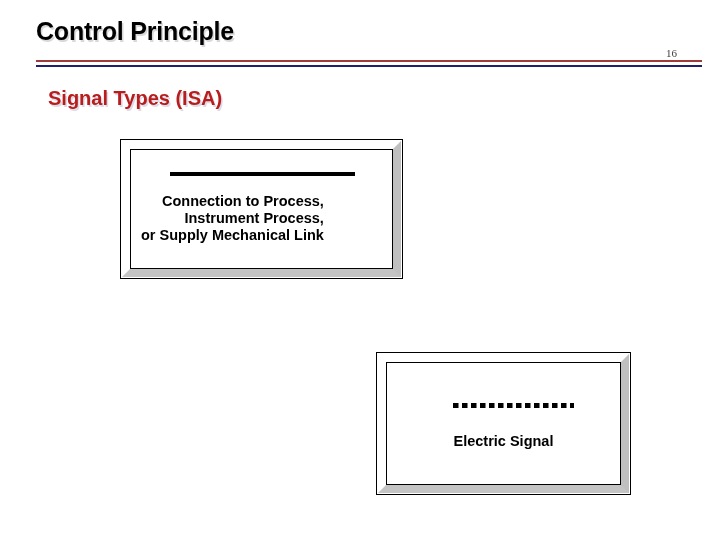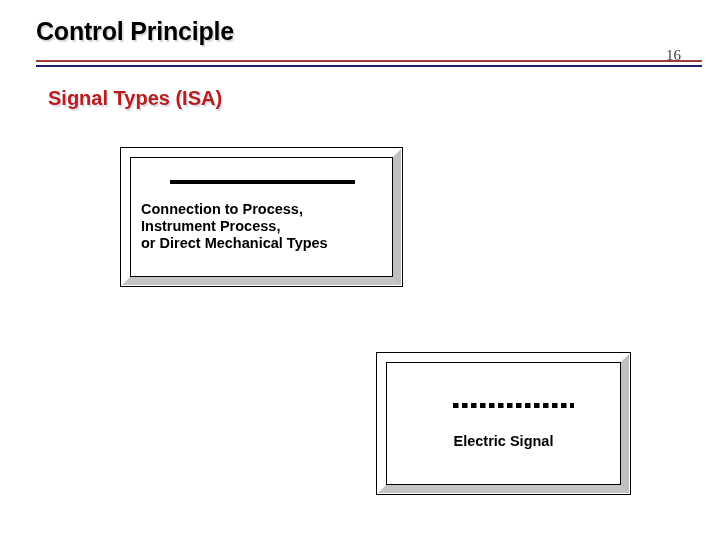--- a/index.html
+++ b/index.html
@@ -29,21 +29,21 @@
     letter-spacing: -0.2px;
     text-shadow: 1.5px 1.5px 0 #d9d9d9;
     white-space: nowrap;
   }
 
   
   #page-number {
     position: absolute;
     left: 666px;
     top: 47px;
-    font-size: 15px;
+    font-size: 11px;
     color: #404040;
     font-family: "Liberation Serif", serif;
   }
 
   
   .rule {
     position: absolute;
     left: 36px;
     width: 666px;
     height: 2px;
@@ -92,21 +92,21 @@
     pointer-events: none;
   }
   .frame .content {
     position: absolute;
     left: 10px; top: 10px; right: 10px; bottom: 10px;
     background: #ffffff;
     overflow: hidden;
   }
 
   
-  #box-connection { left: 120px; top: 147px; width: 283px; height: 140px; z-index: 3; }
+  #box-connection { left: 120px; top: 139px; width: 283px; height: 140px; z-index: 3; text-align: right; }
   #box-pneumatic  { left: 258px; top: 252px; width: 283px; height: 140px; z-index: 2; }
   #box-electric   { left: 376px; top: 352px; width: 255px; height: 143px; z-index: 1; padding-left: 48px; }
 
   
   .box-label {
     font-size: 14.5px;
     font-weight: bold;
     color: #000000;
     line-height: 17px;
     white-space: nowrap;
@@ -172,21 +172,21 @@
   <div id="slide-subtitle">Signal Types (ISA)</div>
 
   <div class="frame" id="box-connection">
     <div class="bevel"></div>
     <div class="bevel-inner"></div>
     <div class="content">
       <div id="connection-line"></div>
       <div class="box-label" id="connection-text">
         <div>Connection to Process,</div>
         <div>Instrument Process,</div>
-        <div>or Direct Mechanical Types</div>
+        <div>or Supply Mechanical Link</div>
       </div>
     </div>
   </div>
 
 
   <div class="frame" id="box-electric">
     <div class="bevel"></div>
     <div class="bevel-inner"></div>
     <div class="content">
       <svg id="electric-symbol" viewBox="0 0 130 6">

